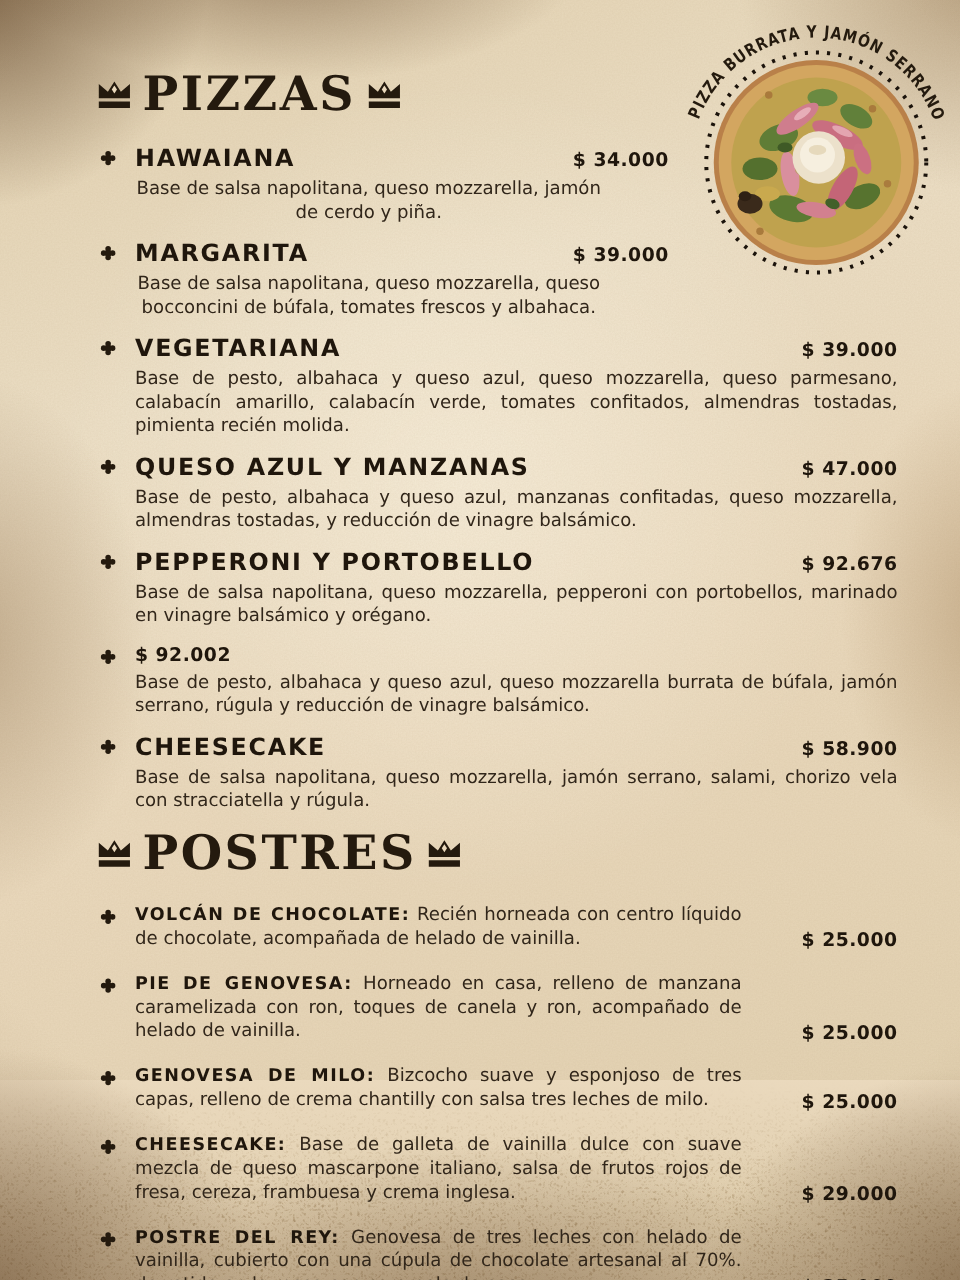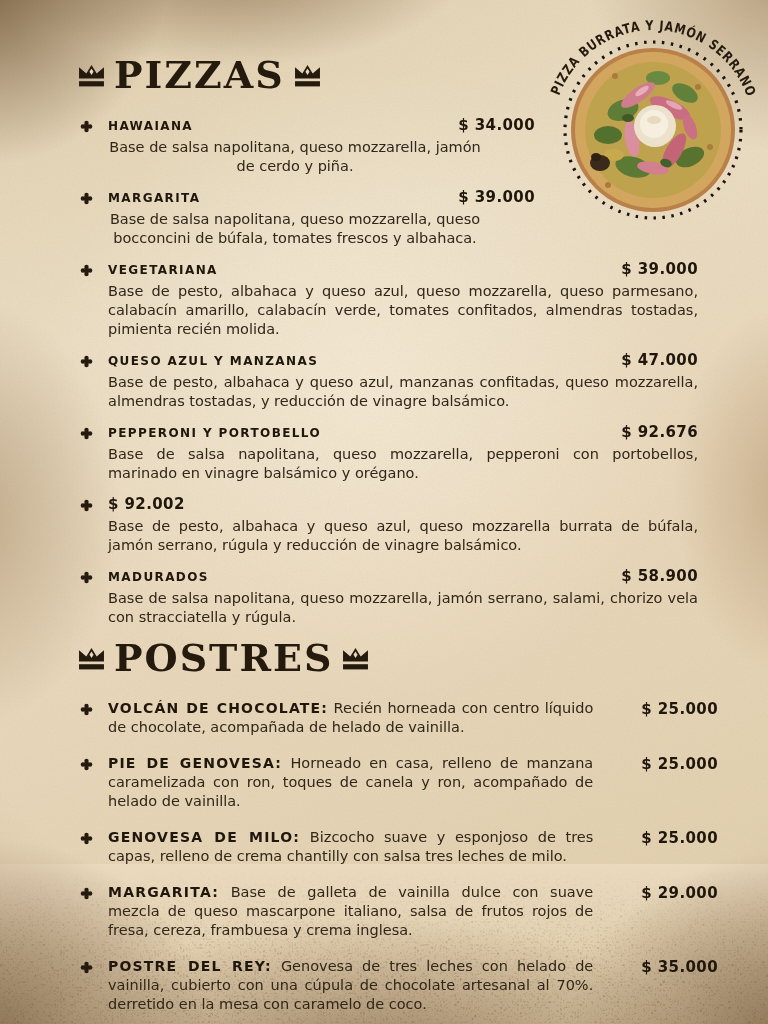--- a/index.html
+++ b/index.html
@@ -14,37 +14,37 @@
   .vignette{position:absolute;inset:0;z-index:2;pointer-events:none;background:
     radial-gradient(135% 100% at 52% 42%, rgba(0,0,0,0) 52%, rgba(126,93,56,0.28) 82%, rgba(91,63,36,0.55) 100%),
     radial-gradient(34% 26% at -2% -2%, rgba(84,56,30,0.70), rgba(84,56,30,0) 70%),
     radial-gradient(42% 14% at 30% -4%, rgba(96,66,38,0.55), rgba(96,66,38,0) 75%),
     radial-gradient(36% 24% at 102% -2%, rgba(128,96,58,0.45), rgba(128,96,58,0) 70%),
     radial-gradient(28% 30% at -4% 50%, rgba(128,95,58,0.40), rgba(128,95,58,0) 70%),
     radial-gradient(42% 28% at -2% 102%, rgba(86,58,32,0.62), rgba(86,58,32,0) 72%),
     radial-gradient(55% 20% at 50% 105%, rgba(96,66,38,0.55), rgba(96,66,38,0) 78%),
     radial-gradient(40% 26% at 102% 102%, rgba(86,58,32,0.58), rgba(86,58,32,0) 72%),
     radial-gradient(22% 26% at 103% 48%, rgba(150,114,70,0.40), rgba(150,114,70,0) 70%);}
-  .content{position:absolute;inset:0;z-index:3;padding:56px 70px 0 80px;box-sizing:border-box;color:#2b2014;}
+  .content{position:absolute;inset:0;z-index:3;padding:56px 50px 0 80px;box-sizing:border-box;color:#2b2014;}
   h1.heading{display:flex;align-items:center;gap:9px;margin:0 0 22px -2px;
     font-family:"DejaVu Serif","Liberation Serif",serif;font-weight:bold;
     font-size:38px;letter-spacing:2px;color:#241a0e;line-height:1;}
   h1.heading .crown svg{display:block;}
   .heading-postres{margin-top:20px;}
   .item{display:flex;margin-bottom:12px;}
   .mark{width:28px;flex:0 0 28px;padding-top:2px;}
   .body{width:610px;}
   .item.narrow .body{width:427px;}
   .row{display:flex;justify-content:space-between;align-items:baseline;margin-bottom:4px;}
-  .iname{font-weight:bold;font-size:12px;letter-spacing:1.4px;color:#1f160c;}
+  .iname{font-weight:bold;font-size:19px;letter-spacing:1.4px;color:#1f160c;}
   .price{font-weight:bold;font-size:15px;letter-spacing:0.4px;color:#1f160c;white-space:nowrap;}
   .desc{margin:0;font-size:14.5px;line-height:19px;color:#31261a;text-align:justify;}
   .item.narrow .desc{width:374px;text-align:center;}
   .item.postre{margin-bottom:17px;}
-  .prow{display:flex;align-items:flex-start;gap:48px;}
+  .prow{display:flex;align-items:flex-end;gap:48px;}
   .ptext{margin:0;width:524px;font-size:14.5px;line-height:19px;color:#31261a;text-align:justify;}
   .ptext strong{font-size:14px;letter-spacing:1.2px;color:#1f160c;}
   .prow .price{margin-left:auto;padding-top:1px;}
   .badge{position:absolute;left:538px;top:12px;z-index:3;}
 </style>
 </head>
 <body>
 
 <div class="page">
 
@@ -258,21 +258,21 @@
         <svg width="13" height="13" viewBox="0 0 20 20" fill="#241a0e">
             <circle cx="10" cy="4.5" r="3.4"></circle>
             <circle cx="10" cy="15.5" r="3.4"></circle>
             <circle cx="4.5" cy="10" r="3.4"></circle>
             <circle cx="15.5" cy="10" r="3.4"></circle>
             <rect x="6.5" y="6.5" width="7" height="7"></rect>
           </svg>
       </span>
       <div class="body">
         <div class="row">
-          <span class="iname">MADURADOS</span>
+          <span class="iname">CHEESECAKE</span>
           <span class="price">$ 58.900</span>
         </div>
         <p class="desc">Base de salsa napolitana, queso mozzarella, jamón serrano, salami, chorizo vela con stracciatella y rúgula.</p>
       </div>
     </div>
 
     <h1 class="heading heading-postres">
       <span class="crown">
         <svg width="27" height="23" viewBox="0 0 26 22" fill="#241a0e">
           <path d="M1 14 V3 l7 6 L13 1 l5 8 7-6 v11 z"></path>
@@ -342,21 +342,21 @@
       <span class="mark">
         <svg width="13" height="13" viewBox="0 0 20 20" fill="#241a0e">
             <circle cx="10" cy="4.5" r="3.4"></circle>
             <circle cx="10" cy="15.5" r="3.4"></circle>
             <circle cx="4.5" cy="10" r="3.4"></circle>
             <circle cx="15.5" cy="10" r="3.4"></circle>
             <rect x="6.5" y="6.5" width="7" height="7"></rect>
           </svg>
       </span>
       <div class="body prow">
-        <p class="ptext"><strong>MARGARITA:</strong> <span>Base de galleta de vainilla dulce con suave mezcla de queso mascarpone italiano, salsa de frutos rojos de fresa, cereza, frambuesa y crema inglesa.</span></p>
+        <p class="ptext"><strong>CHEESECAKE:</strong> <span>Base de galleta de vainilla dulce con suave mezcla de queso mascarpone italiano, salsa de frutos rojos de fresa, cereza, frambuesa y crema inglesa.</span></p>
         <span class="price">$ 29.000</span>
       </div>
     </div>
 
     <div class="item postre">
       <span class="mark">
         <svg width="13" height="13" viewBox="0 0 20 20" fill="#241a0e">
             <circle cx="10" cy="4.5" r="3.4"></circle>
             <circle cx="10" cy="15.5" r="3.4"></circle>
             <circle cx="4.5" cy="10" r="3.4"></circle>

